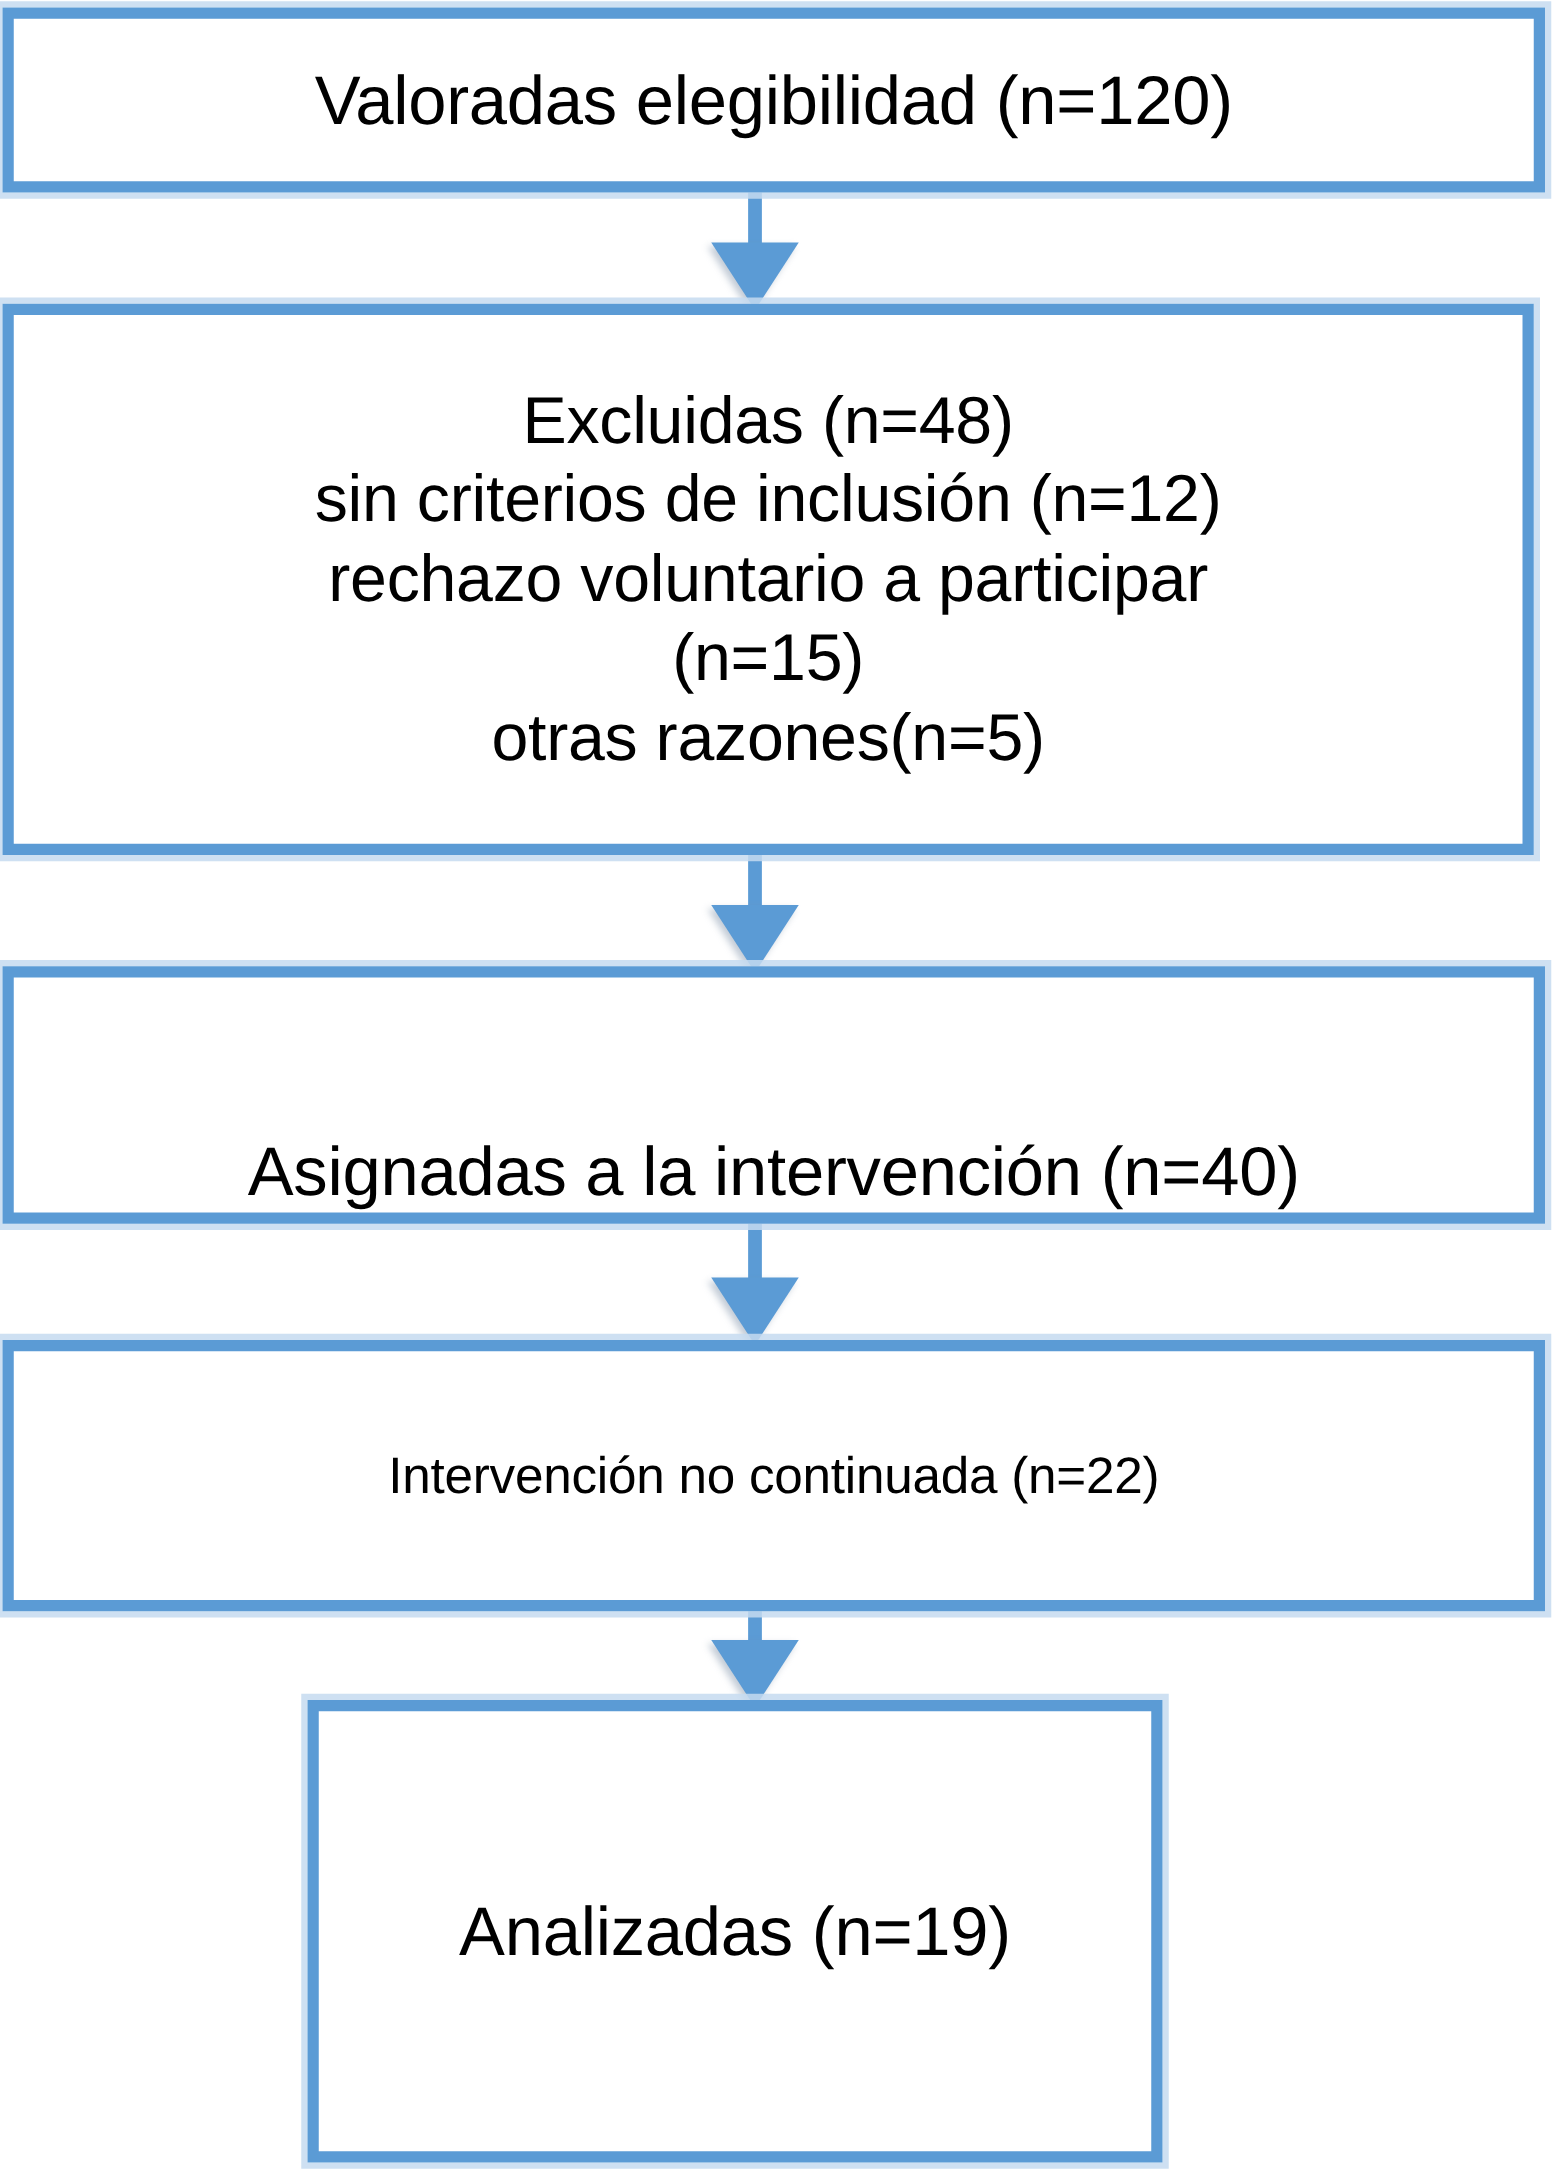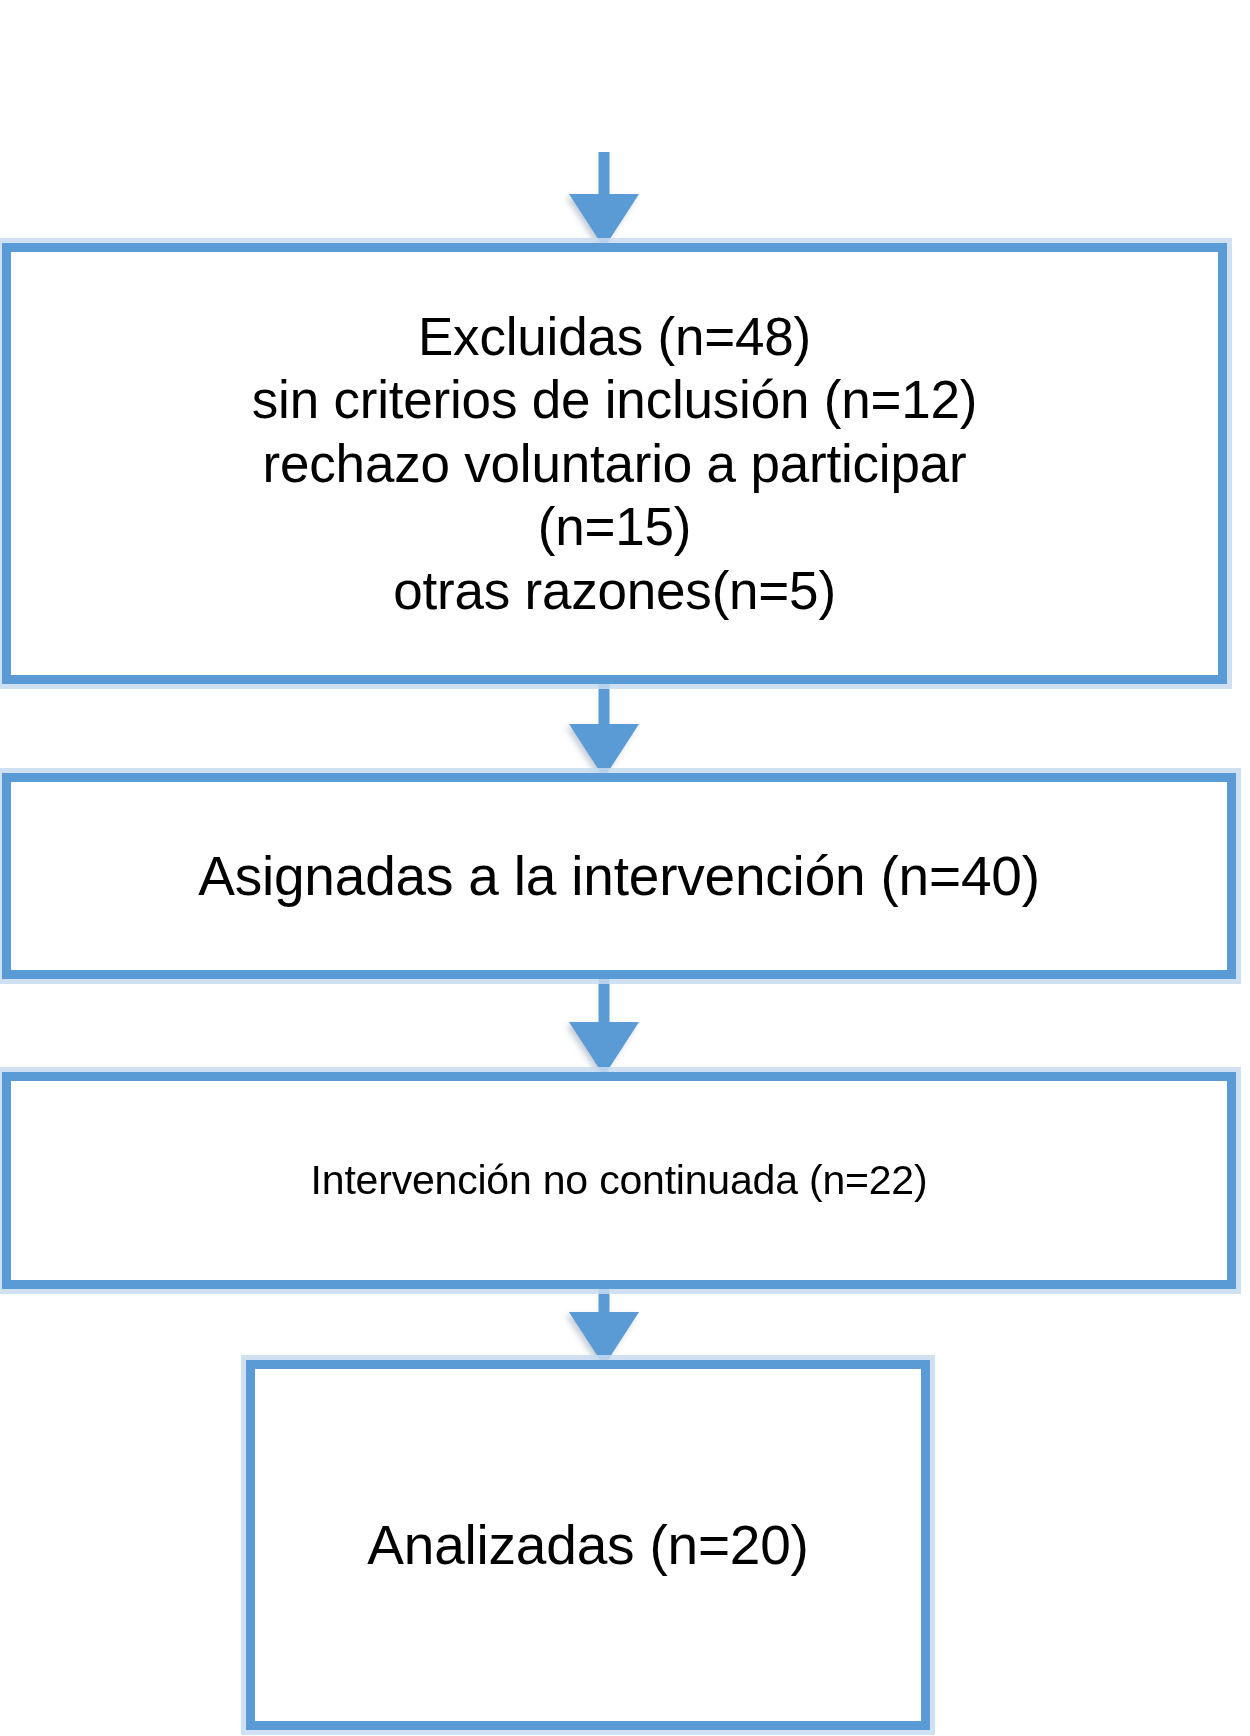--- a/index.html
+++ b/index.html
@@ -38,21 +38,21 @@
     line-height: 1.18;
     letter-spacing: -0.2px;
     white-space: pre-line;
     padding: 0 14px;
     box-sizing: border-box;
   }
 
   
   #box-eligibility   { left: 2px;   top: 6px;    width: 1234px; height: 148px; }
   #box-excluded      { left: 2px;   top: 243px;  width: 1225px; height: 441px; }
-  #box-assigned      { left: 2px;   top: 773px;  width: 1234px; height: 206px; }
+  #box-assigned      { left: 2px;   top: 773px;  width: 1234px; height: 206px; align-items: flex-end; }
   #box-discontinued  { left: 2px;   top: 1072px; width: 1234px; height: 217px; }
   #box-analyzed      { left: 246px; top: 1360px; width: 684px;  height: 370px; }
 
   
   #box-eligibility .box-text  { font-size: 55px; }
   #box-excluded .box-text     { font-size: 53px; line-height: 1.20; }
   #box-assigned .box-text     { font-size: 55px; }
   #box-discontinued .box-text { font-size: 41px; }
   #box-analyzed .box-text     { font-size: 55px; }
 
@@ -90,20 +90,23 @@
   #arrow-3 { left: 569px; top: 978px;  width: 70px; height: 98px; }
   #arrow-3 .shaft { height: 46px; }
   #arrow-4 { left: 569px; top: 1288px; width: 70px; height: 78px; }
   #arrow-4 .shaft { height: 26px; }
 </style>
 </head>
 <body>
 
 <div id="canvas">
 
+  <div class="flow-box" id="box-eligibility">
+    <span class="box-text">Valoradas elegibilidad (n=120)</span>
+  </div>
 
   <div class="connector" id="arrow-1">
     <div class="shaft"></div>
     <div class="head"></div>
   </div>
 
   <div class="flow-box" id="box-excluded">
     <span class="box-text">Excluidas (n=48)
 sin criterios de inclusión (n=12)
 rechazo voluntario a participar
@@ -128,16 +131,16 @@
   <div class="flow-box" id="box-discontinued">
     <span class="box-text">Intervención no continuada (n=22)</span>
   </div>
 
   <div class="connector" id="arrow-4">
     <div class="shaft"></div>
     <div class="head"></div>
   </div>
 
   <div class="flow-box" id="box-analyzed">
-    <span class="box-text">Analizadas (n=20)</span>
+    <span class="box-text">Analizadas (n=19)</span>
   </div>
 
 </div>
 
 </body></html>

